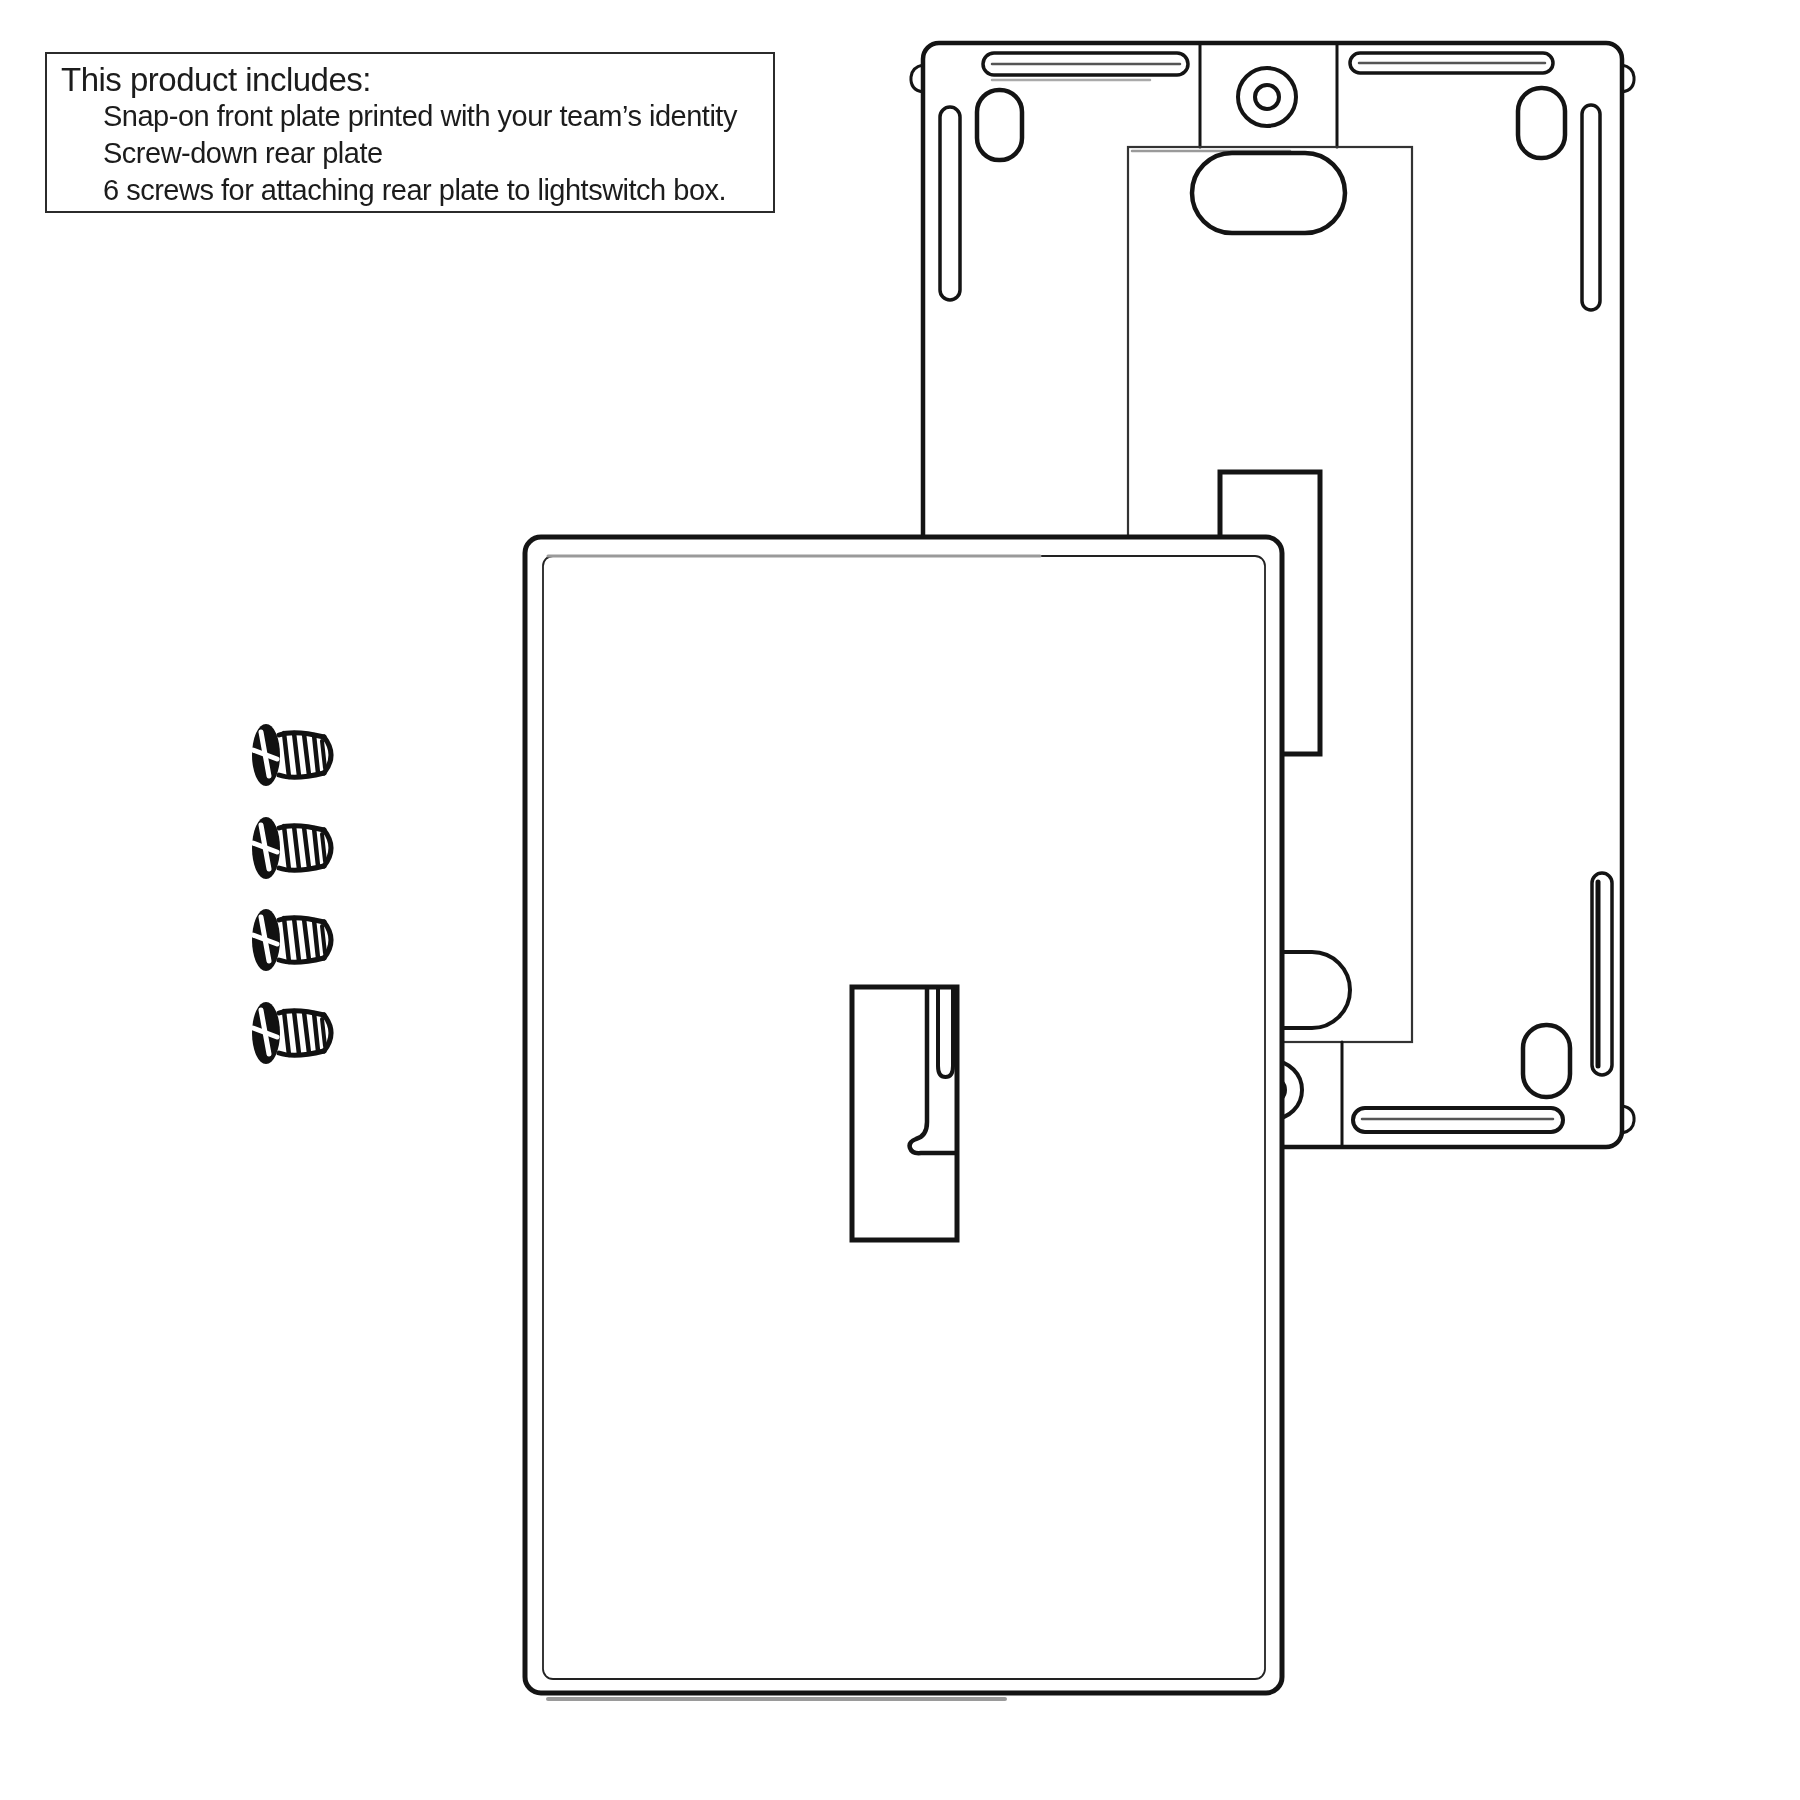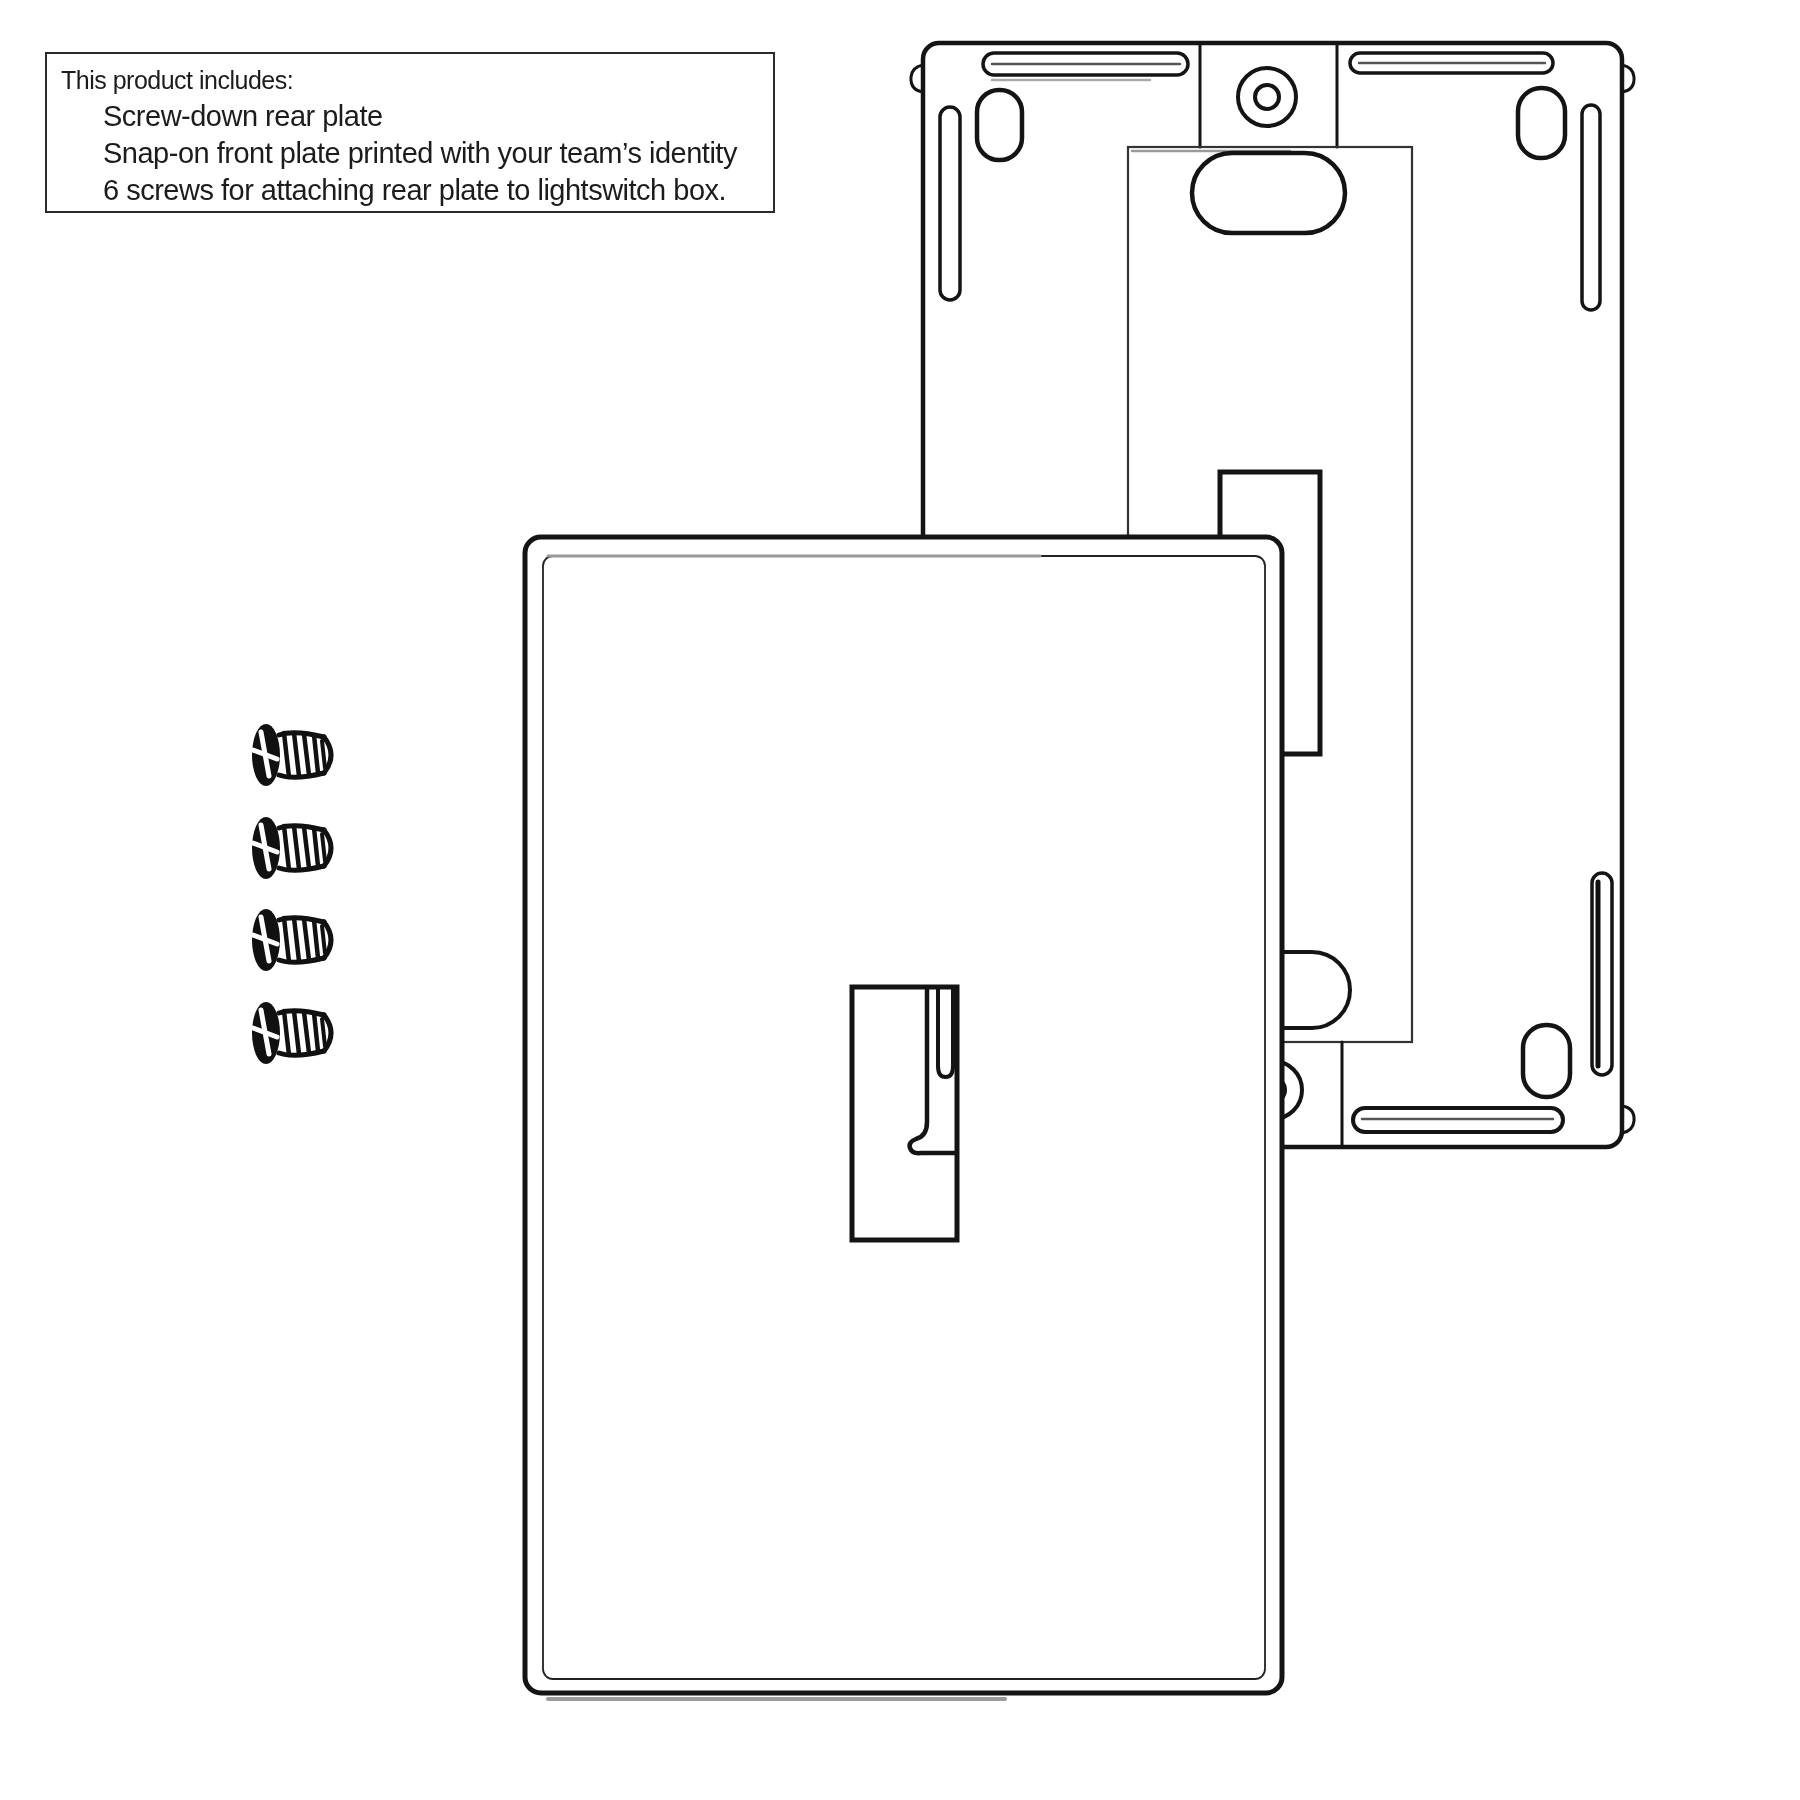--- a/index.html
+++ b/index.html
@@ -15,21 +15,21 @@
     position:absolute;
     left:45px;top:52px;
     width:730px;height:161px;
     border:2px solid #2b2b2b;
     box-sizing:border-box;
     color:#1c1c1c;
     background:#fff;
   }
   .info-title{
     margin:8px 0 0 14px;
-    font-size:25px;
+    font-size:33px;
     line-height:36px;
     letter-spacing:-0.5px;
   }
   .info-item{
     margin:0 0 0 56px;
     font-size:29px;
     line-height:37px;
     letter-spacing:-0.5px;
   }
 </style>
@@ -121,18 +121,18 @@
     <g id="screws-layer">
         <use href="#screw-shape" transform="translate(266 755)"></use>
         <use href="#screw-shape" transform="translate(266 848)"></use>
         <use href="#screw-shape" transform="translate(266 940)"></use>
         <use href="#screw-shape" transform="translate(266 1033)"></use>
       </g>
   </svg>
 
   <div class="info-box">
     <div class="info-title">This product includes:</div>
+    <div class="info-item">Snap-on front plate printed with your team’s identity</div>
     <div class="info-item">Screw-down rear plate</div>
-    <div class="info-item">Snap-on front plate printed with your team’s identity</div>
     <div class="info-item">6 screws for attaching rear plate to lightswitch box.</div>
   </div>
 
 </div>
 
 </body></html>

